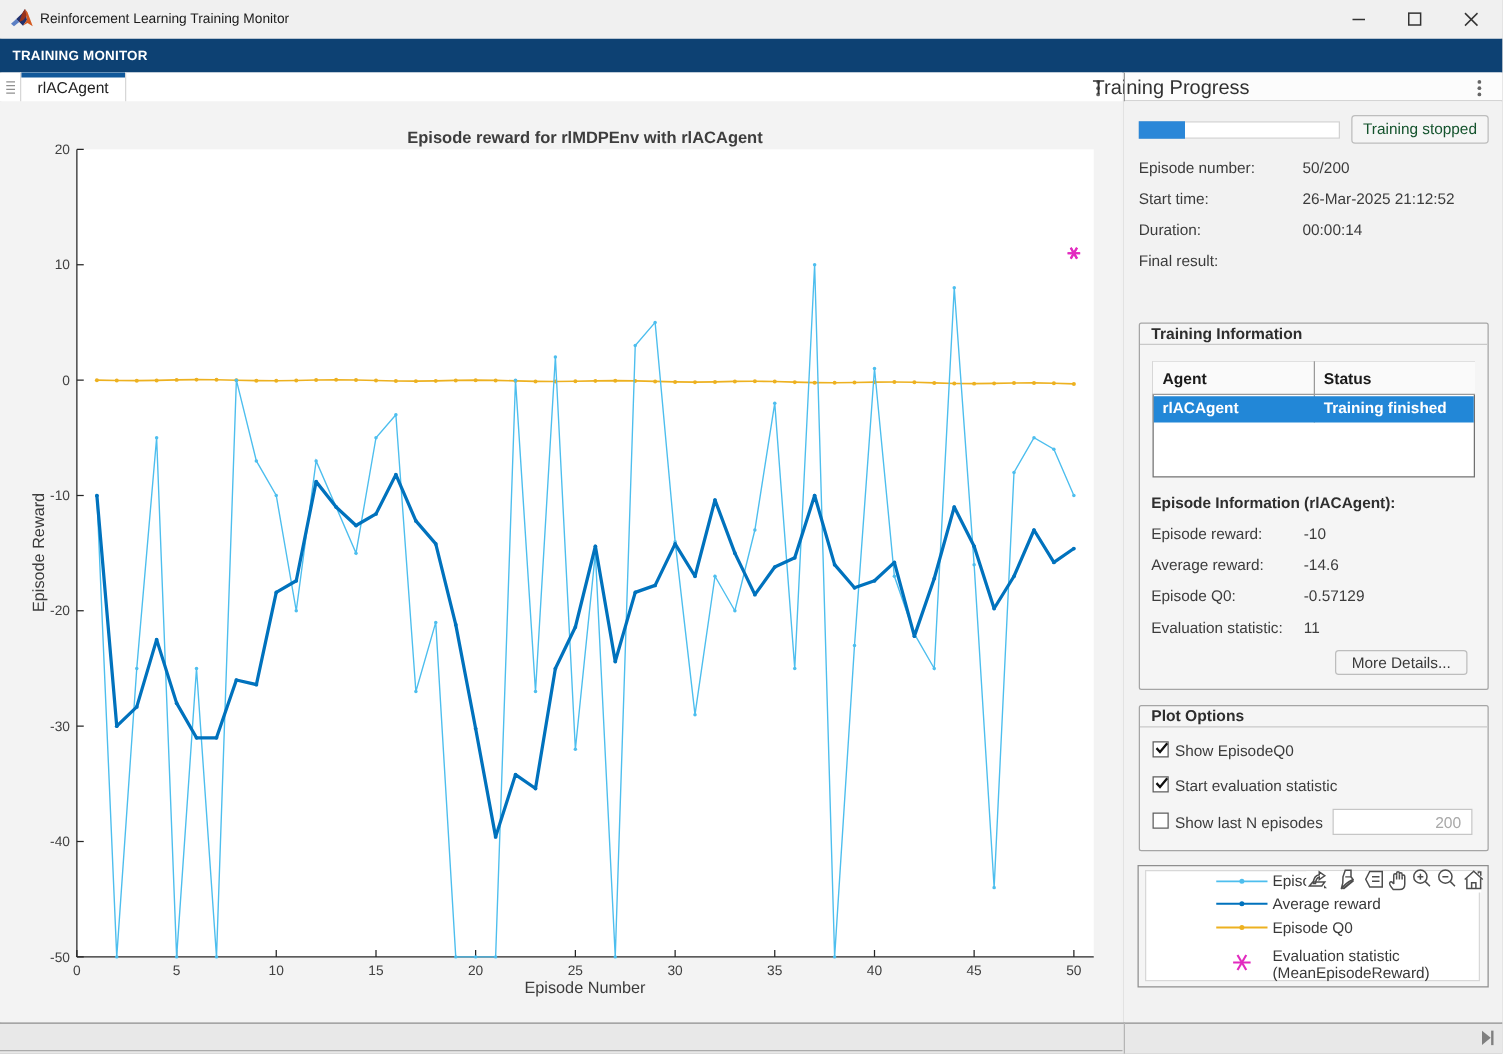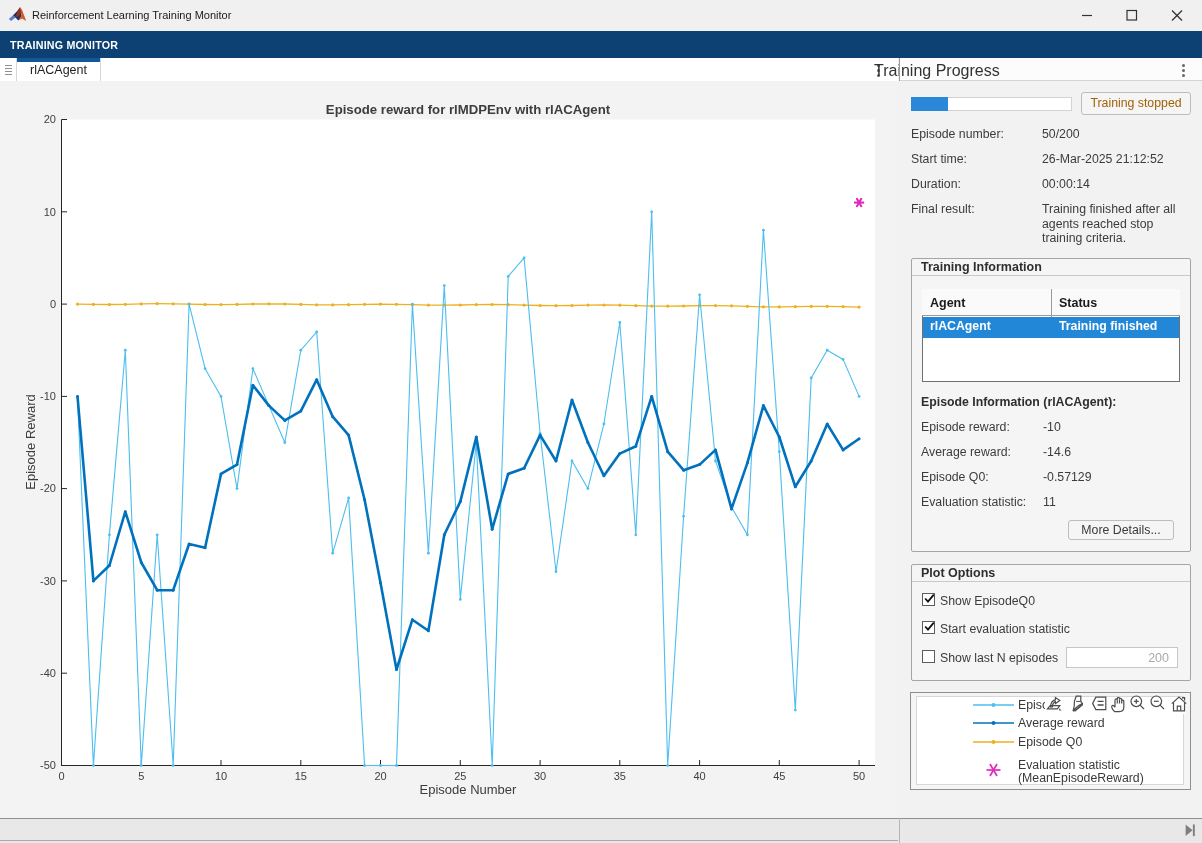--- a/index.html
+++ b/index.html
@@ -286,29 +286,28 @@
 <div class="abs vdots" style="left:1182px;top:64px">
       <i></i>
       <i></i>
       <i></i>
     </div>
 <div class="abs" id="divider"></div>
 
 <div class="abs" id="rpanel"></div>
 <div class="abs" style="left:911px;top:97px;width:161px;height:14px;background:#fff;border:1px solid #d2d2d2"></div>
 <div class="abs" style="left:911px;top:97px;width:37px;height:14px;background:#2b87d8"></div>
-<div class="btn" style="left:1081px;top:92px;width:110px;height:23px;line-height:21px;color:#a16207">Training stopped</div>
+<div class="btn" style="left:1081px;top:92px;width:110px;height:23px;line-height:21px;color:#14532d">Training stopped</div>
 <div class="lbl" style="left:911px;top:127px">Episode number:</div>
     <div class="val" style="left:1042px;top:127px">50/200</div>
 <div class="lbl" style="left:911px;top:152px">Start time:</div>
     <div class="val" style="left:1042px;top:152px">26-Mar-2025 21:12:52</div>
 <div class="lbl" style="left:911px;top:177px">Duration:</div>
     <div class="val" style="left:1042px;top:177px">00:00:14</div>
 <div class="lbl" style="left:911px;top:202px">Final result:</div>
-<div class="val" style="left:1042px;top:202px;width:150px;line-height:14.6px">Training finished after all agents reached stop training criteria.</div>
 
 <div class="box" style="left:911px;top:258px;width:280px;height:294px"></div>
 <div class="boxtitle" style="left:921px;top:260px">Training Information</div>
 <div class="boxsep" style="left:912px;top:275px;width:278px"></div>
 <div class="abs" style="left:922px;top:289px;width:258px;height:93px;background:#fff;border:1px solid #707070"></div>
 <div class="abs" style="left:922px;top:289px;width:258px;height:27px;background:#fafafa;border-bottom:1px solid #9a9a9a"></div>
 <div class="abs" style="left:1051px;top:289px;width:1px;height:49px;background:#9a9a9a"></div>
 <div class="abs" style="left:930px;top:296px;font-size:12.5px;font-weight:bold;color:#1a1a1a">Agent</div>
 <div class="abs" style="left:1059px;top:296px;font-size:12.5px;font-weight:bold;color:#1a1a1a">Status</div>
 <div class="abs" style="left:923px;top:317px;width:256px;height:21px;background:#2287d7"></div>

